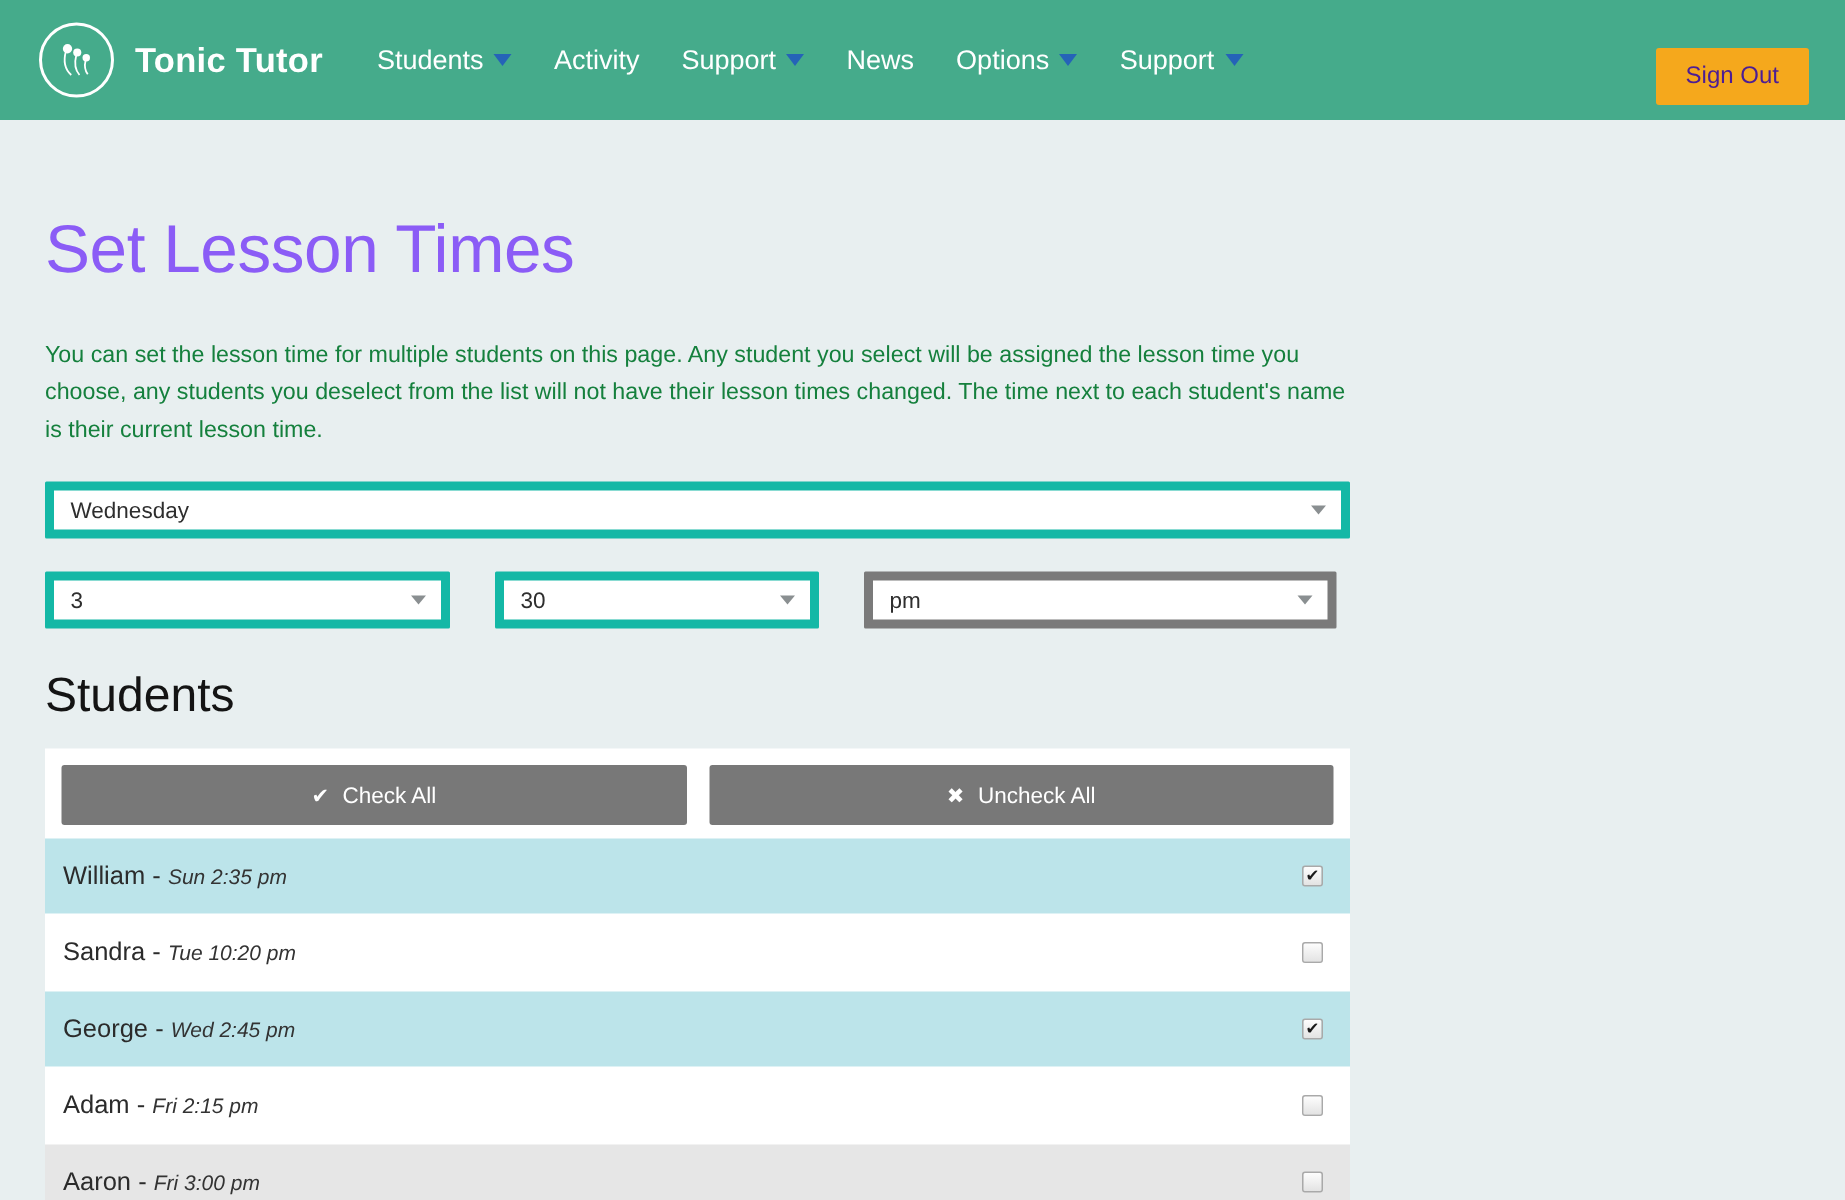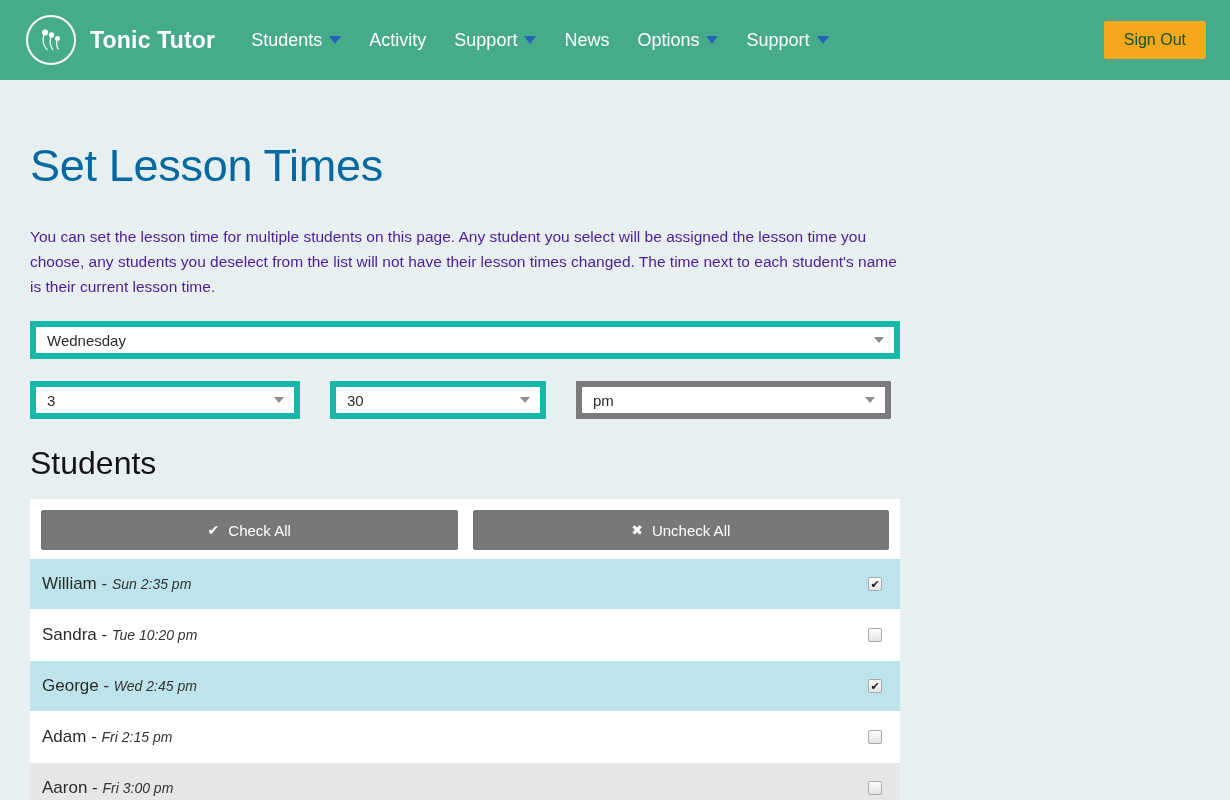--- a/index.html
+++ b/index.html
@@ -66,47 +66,47 @@
     height: 0;
     border-left: 6px solid transparent;
     border-right: 6px solid transparent;
     border-top: 8px solid #2563b8;
     display: inline-block;
   }
 
   .signout-btn {
     position: absolute;
     right: 24px;
-    top: 21px;
+    top: 32px;
     background: #f5a81c;
-    color: #14532d;
+    color: #4c1d95;
     border: none;
     font-family: "Liberation Sans", sans-serif;
     font-size: 16px;
     padding: 10px 20px;
     cursor: pointer;
     border-radius: 2px;
   }
 
   
   .page {
     padding: 0 30px;
   }
   .page-inner {
     max-width: 1170px;
   }
   h1.page-title {
     font-size: 45px;
     font-weight: normal;
-    color: #0369a1;
+    color: #8b5cf6;
     margin: 60px 0 0 0;
     letter-spacing: -0.3px;
   }
   .intro {
-    color: #4c1d95;
+    color: #15803d;
     font-size: 15.5px;
     line-height: 25px;
     margin: 32px 0 0 0;
     max-width: 872px;
   }
 
   
   .select-row {
     display: flex;
     gap: 30px;

